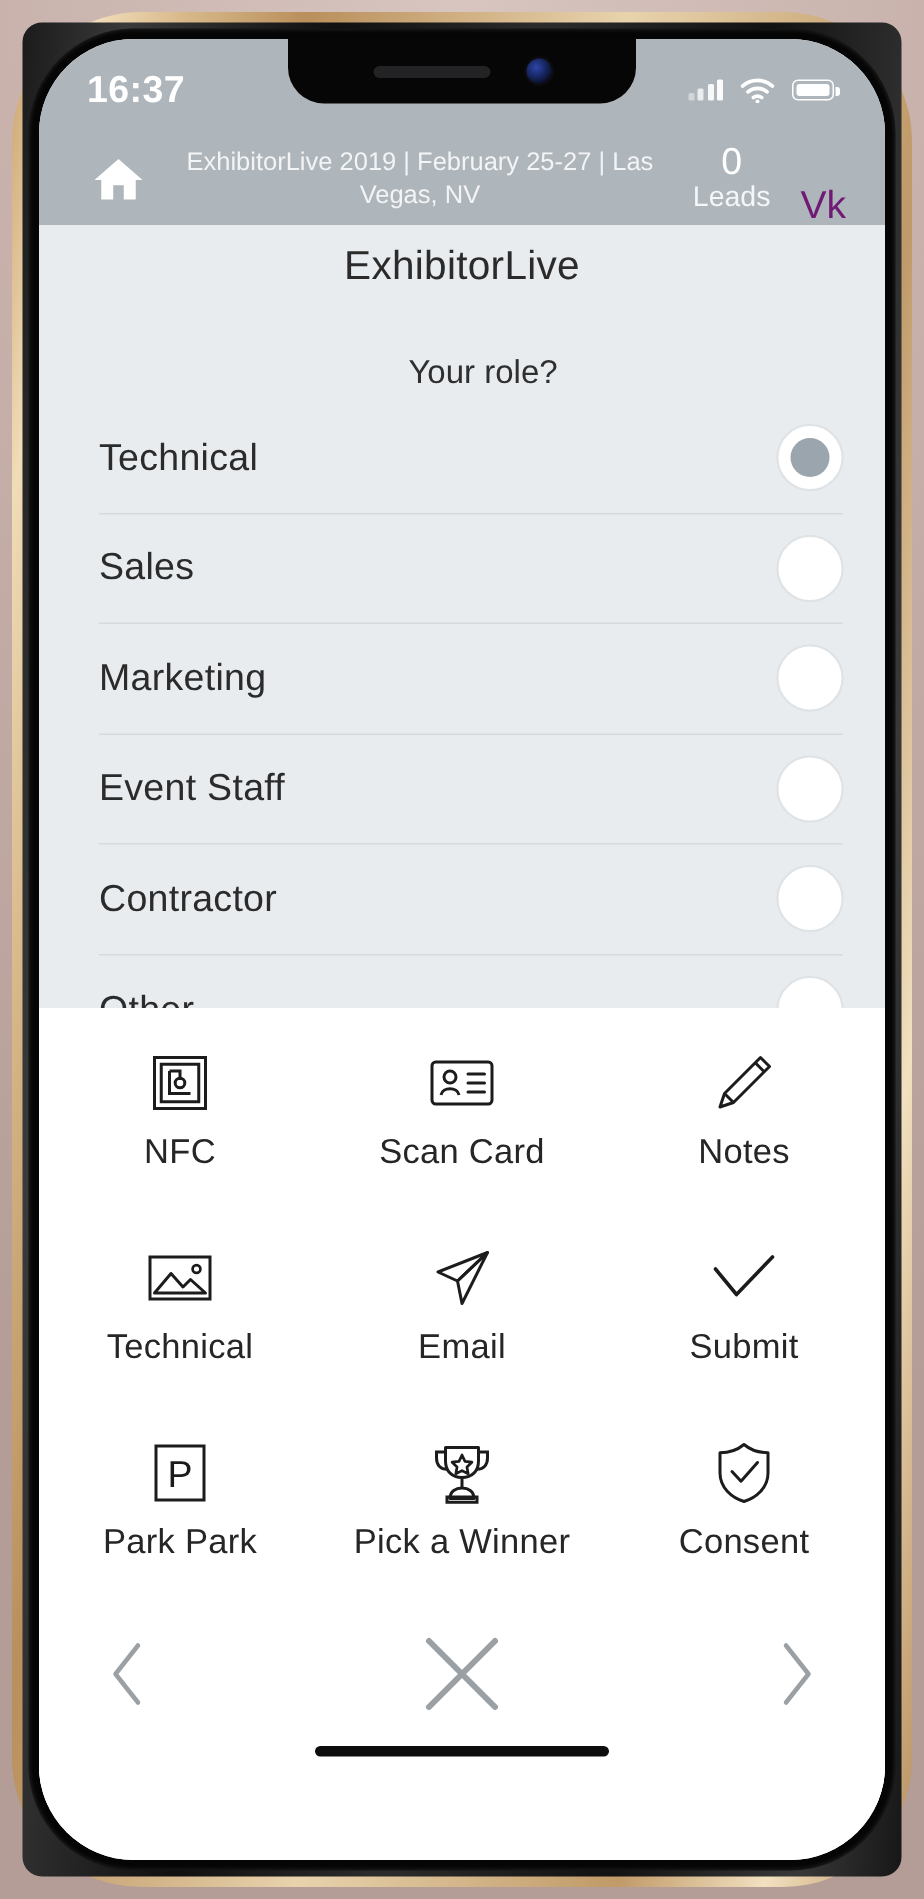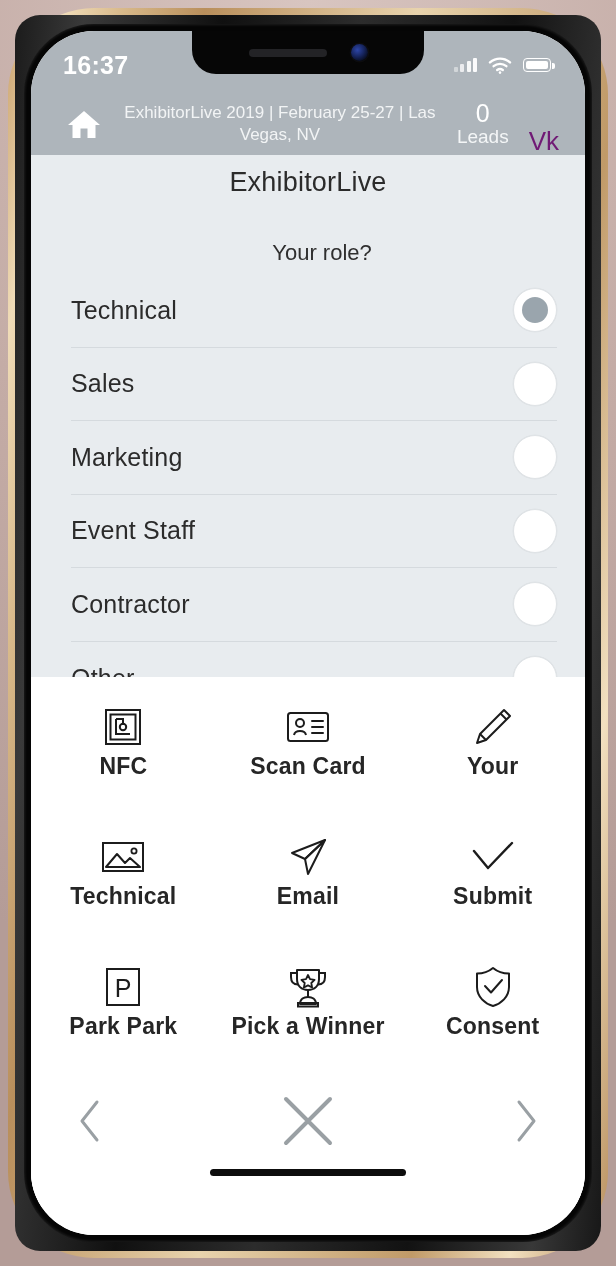--- a/index.html
+++ b/index.html
@@ -18,23 +18,23 @@
   
   #device{
     position:absolute; left:8px; top:8px;
     width:600px; height:1250px;
     border-radius:86px;
     background:linear-gradient(100deg,#c9a06a 0%,#f0dcb8 7%,#d8b98a 14%,#b98f5c 24%,#e8d3ad 50%,#c09a68 76%,#f2e0c0 88%,#b88f5d 100%);
     padding:7px;
   }
   #device-inner{
     position:relative; width:100%; height:100%;
-    border-radius:25px;
+    border-radius:13px;
     background:linear-gradient(95deg,#1b1b1b 0%,#3a3a3a 10%,#101010 30%,#2c2c2c 50%,#121212 72%,#383838 90%,#171717 100%);
-    padding:9px;
+    padding:4px;
   }
   #bezel{
     position:relative; width:100%; height:100%;
     border-radius:70px;
     background:#050505;
     padding:7px;
     box-shadow: inset 0 0 3px 1px rgba(255,255,255,.10);
   }
   #screen{
     position:relative; width:100%; height:100%;
@@ -139,21 +139,21 @@
     padding-top:6px;
   }
   .tool-row{ display:flex; }
   .tool{
     flex:1 1 33.333%;
     display:flex; flex-direction:column; align-items:center; justify-content:flex-start;
     height:130px; padding-top:18px;
   }
   .tool-ico{ height:52px; display:flex; align-items:center; justify-content:center;}
   .tool-ico svg{ display:block; }
-  .tool-lbl{ font-size:23px; font-weight:700; color:#262626; letter-spacing:.2px;}
+  .tool-lbl{ font-size:23px; font-weight:400; color:#262626; margin-top:6px; letter-spacing:.2px;}
   
   #bottomnav{
     flex:0 0 96px; height:96px;
     background:#fff;
     display:flex; align-items:center; justify-content:space-between;
     padding:0 36px;
   }
   #nav-close{ display:flex; align-items:center; justify-content:center; }
   .chev{ width:46px; height:56px; display:flex; align-items:center; justify-content:center;}
   #homebar-wrap{
@@ -270,21 +270,21 @@
            <span class="tool-lbl">Scan Card</span>
          </div>
          <div class="tool">
            <span class="tool-ico">
              <svg width="44" height="44" viewBox="0 0 44 44">
                <path d="M33 5 L39 11 L15 35 L6 38 L9 29 Z" fill="none" stroke="#1c1c1c" stroke-width="2" stroke-linejoin="round"></path>
                <path d="M9 29 L15 35" stroke="#1c1c1c" stroke-width="2"></path>
                <path d="M29.5 8.5 L35.5 14.5" stroke="#1c1c1c" stroke-width="2"></path>
              </svg>
            </span>
-           <span class="tool-lbl">Your</span>
+           <span class="tool-lbl">Notes</span>
          </div>
        </div>
 
        <div class="tool-row">
          <div class="tool">
            <span class="tool-ico">
              <svg width="44" height="34" viewBox="0 0 44 34">
                <rect x="2" y="3" width="40" height="28" fill="none" stroke="#1c1c1c" stroke-width="2"></rect>
                <circle cx="33" cy="11" r="2.6" fill="none" stroke="#1c1c1c" stroke-width="1.8"></circle>
                <path d="M5 27 L16 14 L24 23 L29 18 L39 27 Z" fill="none" stroke="#1c1c1c" stroke-width="2" stroke-linejoin="round"></path>

